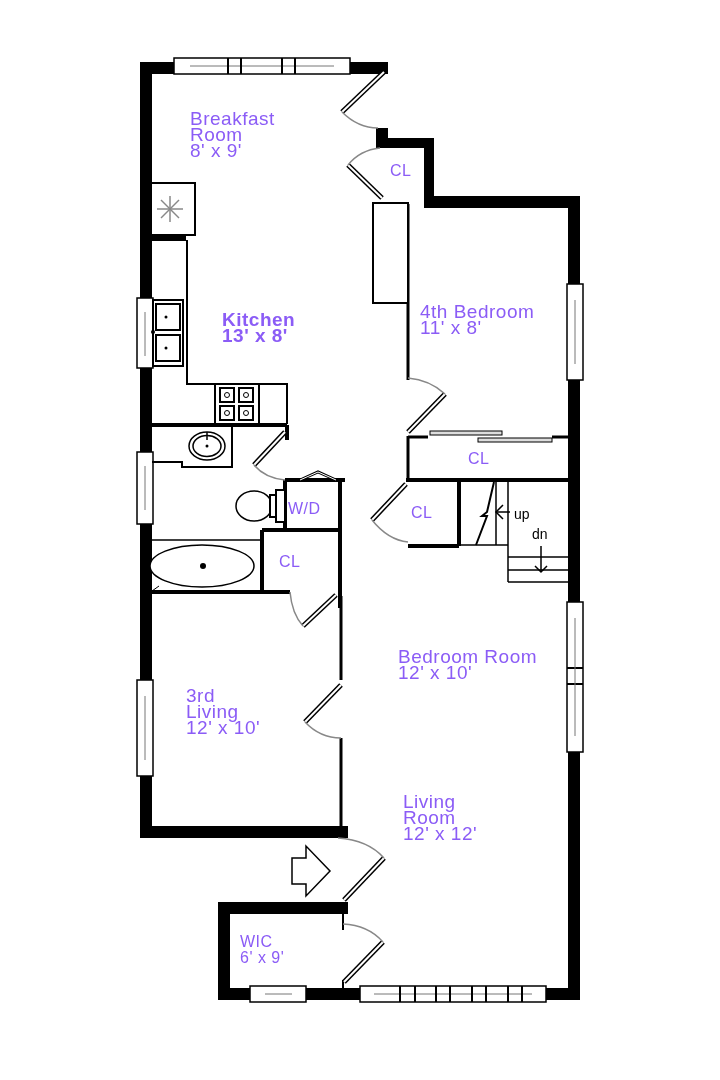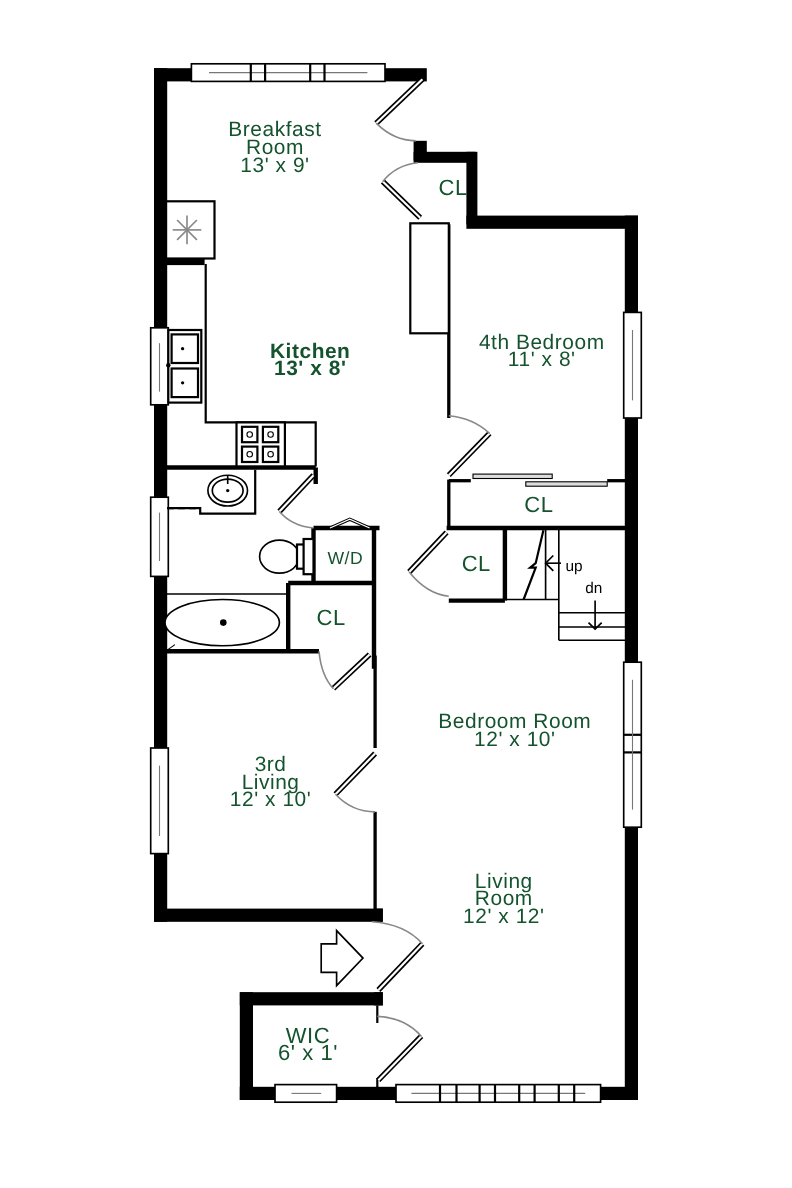--- a/index.html
+++ b/index.html
@@ -6,24 +6,24 @@
   body { width: 720px; height: 1080px; position: relative; overflow: hidden; }
   svg { position: absolute; left: 0; top: 0; }
   .wall { fill: #000; }
   .thin { stroke: #000; stroke-width: 2; fill: none; }
   .thin-w { stroke: #000; stroke-width: 2; fill: #fff; }
   .swing { stroke: #888; stroke-width: 1.5; fill: none; }
   .doorleaf { stroke: #000; stroke-width: 5; fill: none; }
   .doorleaf-in { stroke: #fff; stroke-width: 2; fill: none; }
   .win { fill: #fff; stroke: #000; stroke-width: 1.5; }
   .winline { stroke: #777; stroke-width: 1; }
-  .lbl { position: absolute; font-family: "Liberation Sans", sans-serif; color: #14532d;
-         text-align: center; line-height: 16px; font-size: 19px; letter-spacing: 0.5px; white-space: nowrap; }
+  .lbl { position: absolute; font-family: "Liberation Sans", sans-serif; color: #8b5cf6;
+         text-align: left; line-height: 16px; font-size: 19px; letter-spacing: 0.5px; white-space: nowrap; }
   .lbl span { display: block; }
-  .small { font-size: 20px; }
+  .small { font-size: 16px; }
   .tiny { font-size: 14px; position: absolute; font-family: "Liberation Sans", sans-serif; text-align: right; }
 </style>
 </head>
 <body>
 
 <svg width="720" height="1080" viewBox="0 0 720 1080">
 
   <g>
 
     <rect class="wall" x="140" y="62" width="12" height="776"></rect>
@@ -234,21 +234,21 @@
     <line x1="152" y1="591" x2="159" y2="586" stroke="#000" stroke-width="1"></line>
   </g>
   <g>
     <polygon points="292,858 306,858 306,846 330,871 306,896 306,884 292,884" fill="#fff" stroke="#000" stroke-width="1.5"></polygon>
   </g>
 </svg>
 
 <div class="lbl" style="left:190px;top:111px;width:120px;">
   <span>Breakfast</span>
   <span>Room</span>
-  <span>13' x 9'</span>
+  <span>8' x 9'</span>
 </div>
 <div class="lbl" style="left:222px;top:312px;width:120px;font-weight:bold;">
   <span>Kitchen</span>
   <span>13' x 8'</span>
 </div>
 <div class="lbl" style="left:420px;top:304px;width:145px;">
   <span>4th Bedroom</span>
   <span>11' x 8'</span>
 </div>
 <div class="lbl" style="left:398px;top:649px;width:140px;">
@@ -260,21 +260,21 @@
   <span>Living</span>
   <span>12' x 10'</span>
 </div>
 <div class="lbl" style="left:403px;top:794px;width:110px;">
   <span>Living</span>
   <span>Room</span>
   <span>12' x 12'</span>
 </div>
 <div class="lbl small" style="left:240px;top:934px;width:80px;">
   <span>WIC</span>
-  <span>6' x 1'</span>
+  <span>6' x 9'</span>
 </div>
 
 <div class="lbl small" style="left:390px;top:163px;width:44px;">CL</div>
 <div class="lbl small" style="left:468px;top:451px;width:44px;">CL</div>
 <div class="lbl small" style="left:411px;top:505px;width:44px;">CL</div>
 <div class="lbl small" style="left:279px;top:554px;width:44px;">CL</div>
 <div class="lbl" style="left:288px;top:501px;width:52px;font-size:16px;">W/D</div>
 <div class="tiny" style="left:514px;top:506px;">up</div>
 <div class="tiny" style="left:532px;top:526px;">dn</div>
 

